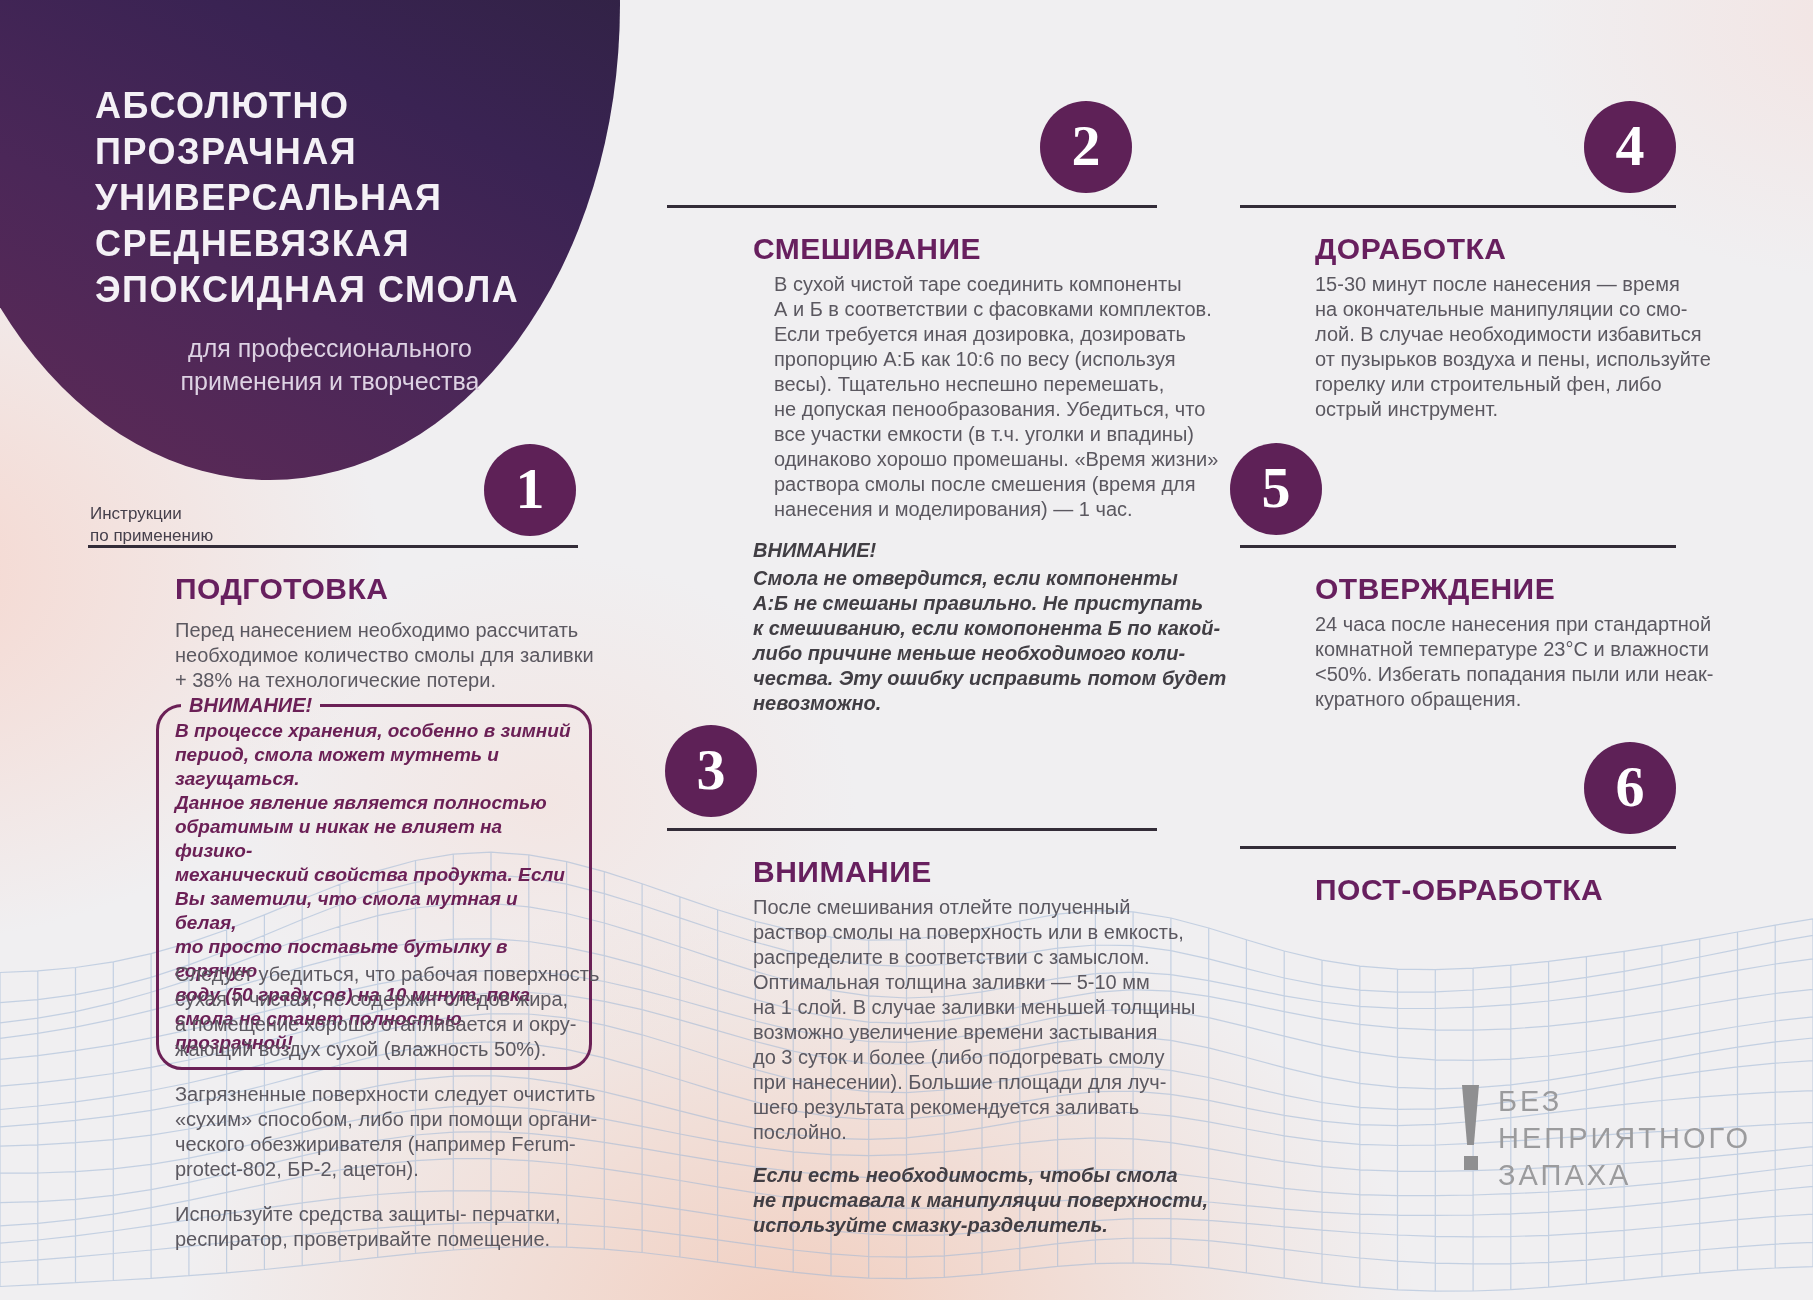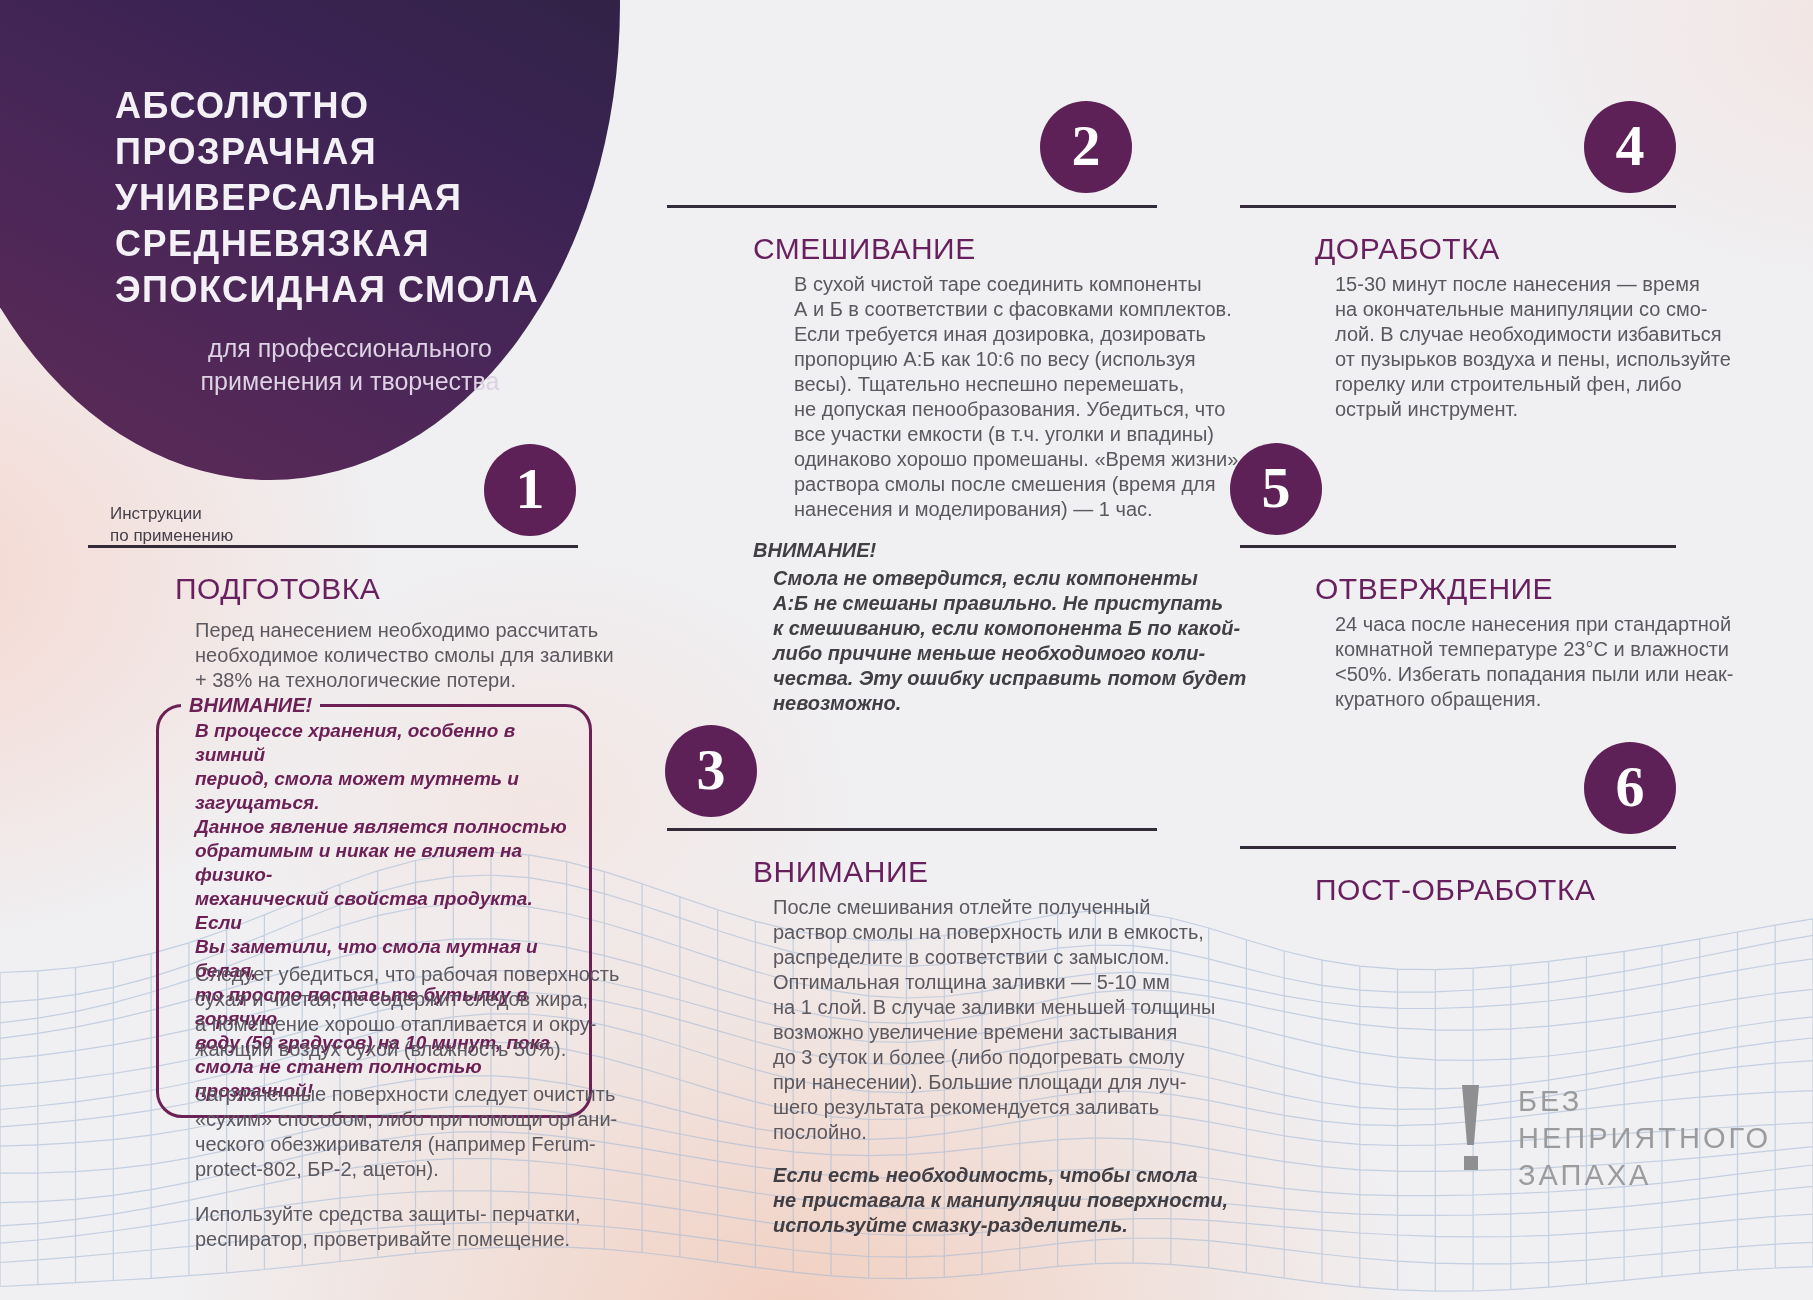--- a/index.html
+++ b/index.html
@@ -4,21 +4,21 @@
 <style>
   html,body{margin:0;padding:0;}
   .page{position:relative;width:1813px;height:1300px;overflow:hidden;
     font-family:"Liberation Sans",sans-serif;
     background:
       radial-gradient(820px 620px at -6% 44%, rgba(246,213,204,.95) 0%, rgba(246,213,204,0) 60%),
       radial-gradient(1000px 720px at 44% 102%, rgba(242,203,186,.9) 0%, rgba(242,203,186,0) 62%),
       radial-gradient(560px 420px at 102% 2%, rgba(243,226,224,.8) 0%, rgba(243,226,224,0) 60%),
       radial-gradient(520px 420px at 30% 62%, rgba(245,220,213,.5) 0%, rgba(245,220,213,0) 60%),
       #f0eff1;}
-  .pre{white-space:pre-line;margin-left:20px;}
+  .pre{white-space:pre-line;}
   #mesh{position:absolute;left:0;top:680px;width:1813px;height:620px;}
   .hero{position:absolute;left:-80px;top:-470px;width:700px;height:950px;border-radius:50%;
     background:linear-gradient(207deg,#231a31 6%,#2e2240 28%,#3a2353 52%,#4b2758 72%,#5d2a56 96%);}
   .hero-title{position:absolute;left:95px;top:83px;font-size:36px;line-height:46px;font-weight:bold;
     color:#f4f1f6;letter-spacing:1.5px;}
   .hero-subtitle{position:absolute;left:140px;top:332px;width:380px;text-align:center;
     font-size:25px;line-height:33px;color:#ddd2e3;}
   .doc-label{position:absolute;left:90px;top:503px;font-size:17px;line-height:22px;color:#453f4b;}
   .rule{position:absolute;height:3px;background:#332c38;}
   #rule1{left:88px;top:545px;width:490px;}
@@ -29,21 +29,21 @@
   #rule6{left:1240px;top:846px;width:436px;}
   .numc{position:absolute;width:92px;height:92px;border-radius:50%;background:#5e2157;color:#ffffff;
     display:flex;align-items:center;justify-content:center;
     font-family:"Liberation Serif",serif;font-weight:bold;font-size:58px;padding-bottom:4px;box-sizing:border-box;}
   #num1{left:484px;top:444px;}
   #num2{left:1040px;top:101px;}
   #num3{left:665px;top:725px;}
   #num4{left:1584px;top:101px;}
   #num5{left:1230px;top:443px;}
   #num6{left:1584px;top:742px;}
-  .sec-title{position:absolute;font-size:30px;font-weight:normal;color:#671f5e;letter-spacing:.5px;}
+  .sec-title{position:absolute;font-size:30px;font-weight:bold;color:#671f5e;letter-spacing:.5px;}
   #t1{left:175px;top:572px;}
   #t2{left:753px;top:232px;}
   #t3{left:753px;top:855px;}
   #t4{left:1315px;top:232px;}
   #t5{left:1315px;top:572px;}
   #t6{left:1315px;top:873px;}
   .body{position:absolute;font-size:20px;line-height:25px;color:#5b5860;}
   #p1a{left:175px;top:618px;}
   #p1b{left:175px;top:962px;}
   #p1c{left:175px;top:1082px;}

